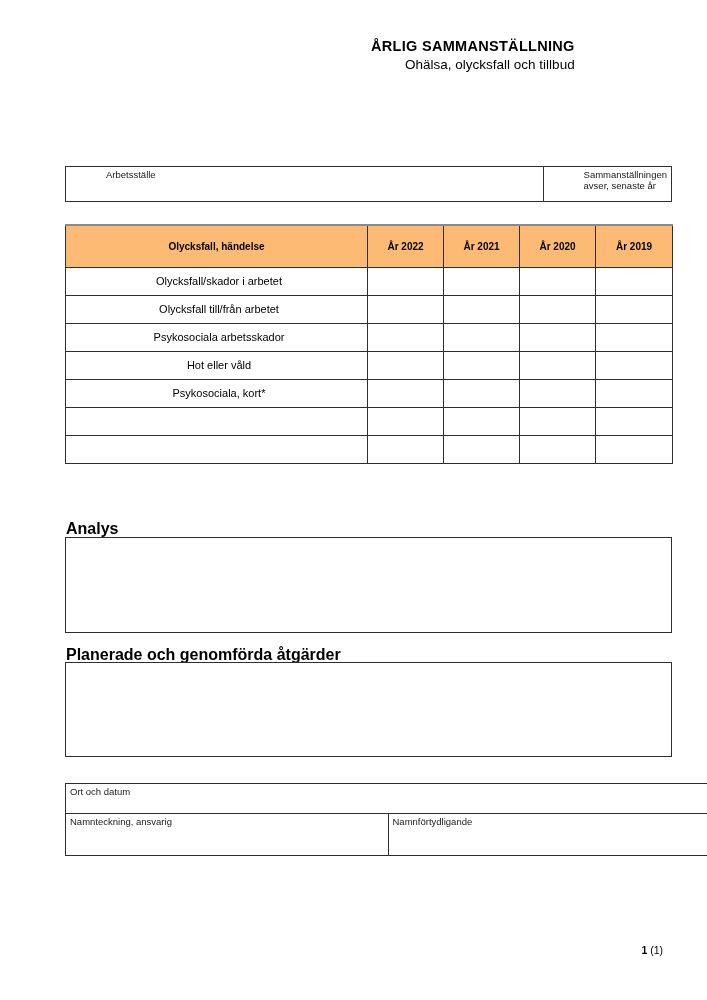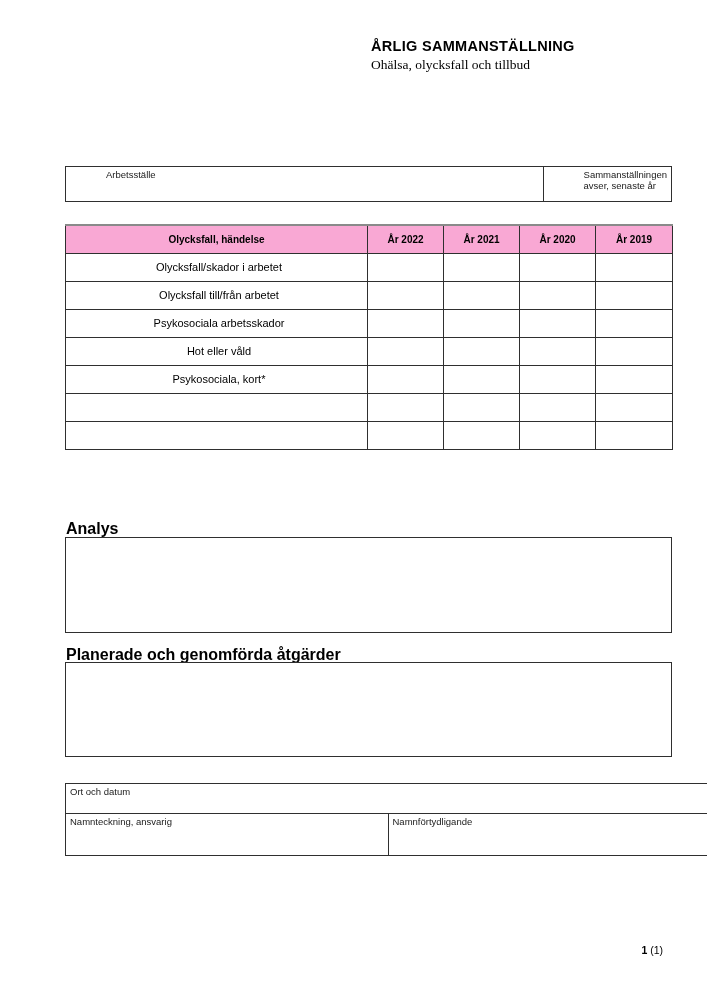--- a/index.html
+++ b/index.html
@@ -10,23 +10,23 @@
     font-family: "Liberation Sans", sans-serif;
     color: #000;
   }
   .page {
     position: absolute; inset: 0;
     background: #ffffff;
     overflow: hidden;
   }
 
   
-  .title-block { position: absolute; left: 371px; top: 38px; }
+  .title-block { position: absolute; left: 371px; top: 38px; text-align: right; }
   .doc-title { font-size: 14.5px; font-weight: bold; letter-spacing: 0.3px; white-space: nowrap; }
-  .doc-subtitle { font-size: 13.5px; margin-top: 3px; white-space: nowrap; font-family: Liberation Serif, serif; }
+  .doc-subtitle { font-size: 13.5px; margin-top: 3px; white-space: nowrap; }
 
   
   .info-table {
     position: absolute; left: 65px; top: 166px;
     width: 607px; height: 36px;
     border: 1px solid #2f2f2f;
     display: flex;
   }
   .info-cell { padding: 2px 4px; font-size: 9.5px; line-height: 11px; color: #1a1a1a; margin-left: 36px; }
   .info-cell.workplace { width: 453px; border-right: 1px solid #2f2f2f; }
@@ -34,22 +34,22 @@
 
   
   .incident-table {
     position: absolute; left: 65px; top: 224px;
     width: 607px;
     border-collapse: collapse;
     table-layout: fixed;
   }
   .incident-table th, .incident-table td { border: 1px solid #2f2f2f; }
   .incident-table thead th {
-    height: 28px;
-    background: #f9a8d4;
+    height: 42px;
+    background: #fdba74;
     font-size: 10px; font-weight: bold;
     text-align: center; vertical-align: middle;
     border-top: 2px solid #8a8a8a;
   }
   .incident-table tbody td { height: 28px; vertical-align: middle; }
   .incident-table td.label-cell {
     font-size: 11px; padding-left: 5px; text-align: center;
   }
 
   

